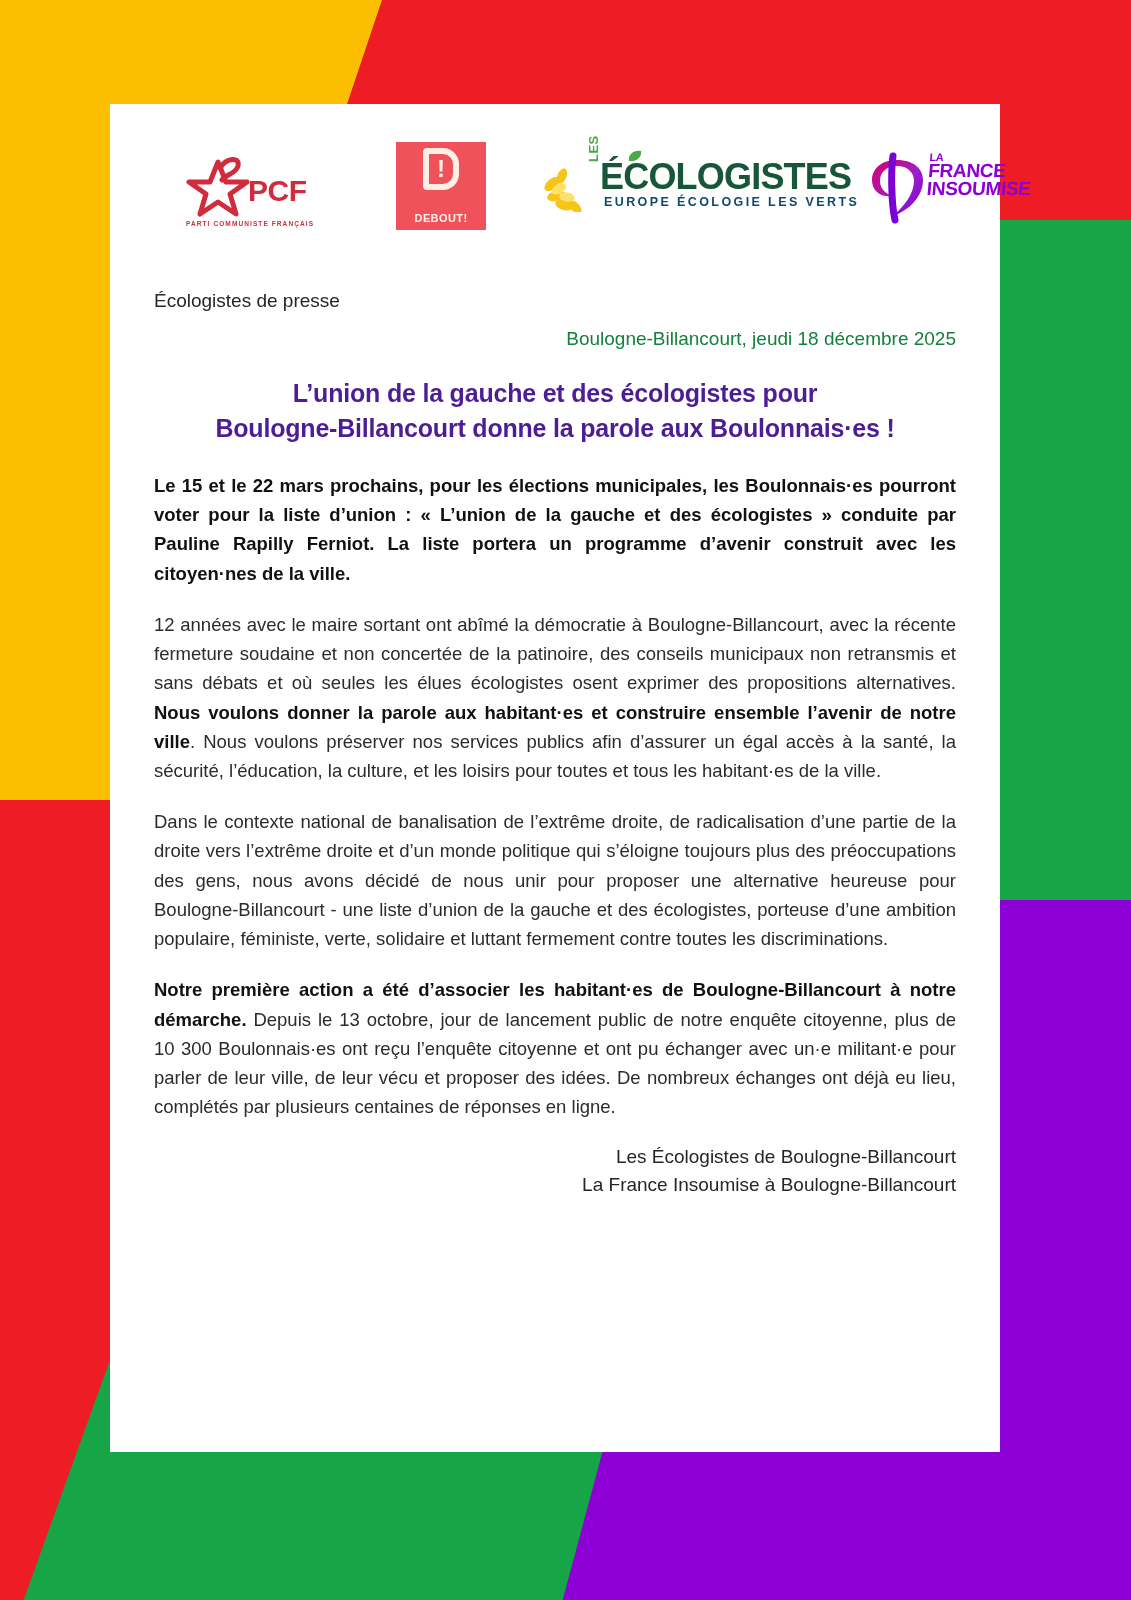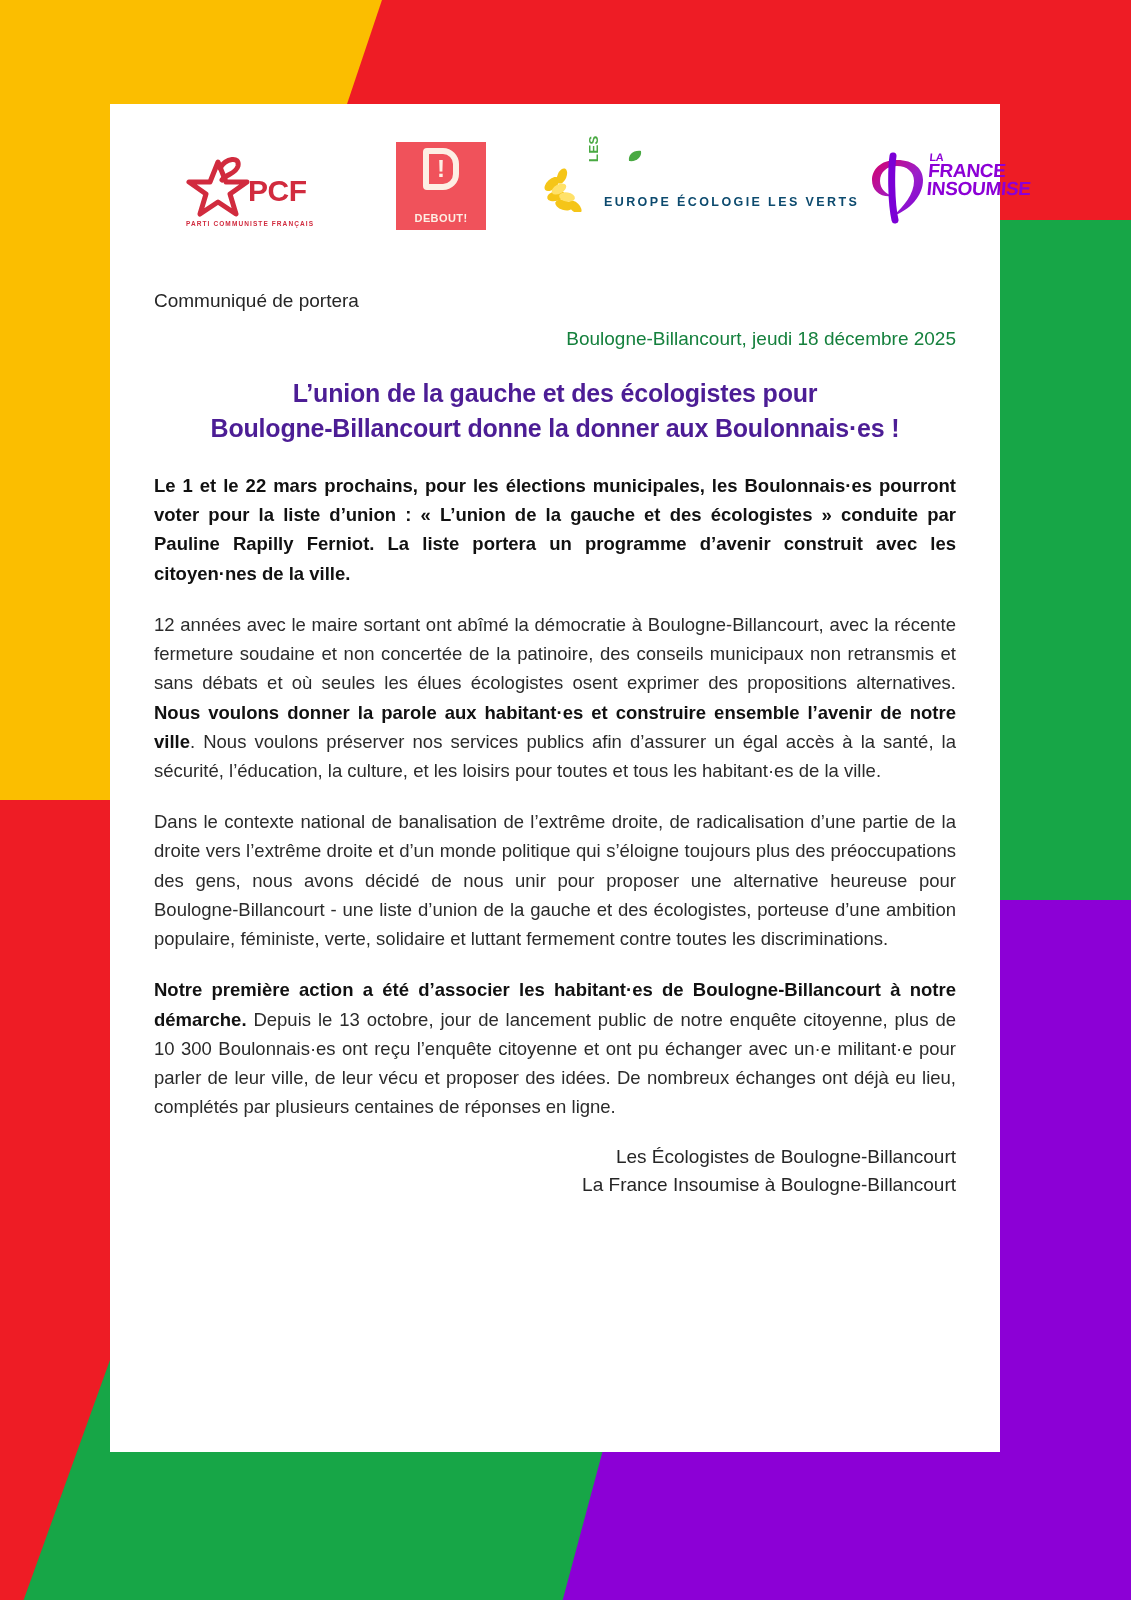--- a/index.html
+++ b/index.html
@@ -272,20 +272,21 @@
           </g>
           <g fill="#FFE169">
             <ellipse cx="17" cy="21" rx="8" ry="4.5" transform="rotate(-30 17 21)"></ellipse>
             <ellipse cx="25" cy="29" rx="8" ry="4.5" transform="rotate(10 25 29)"></ellipse>
           </g>
         </svg>
         <span class="eco-les">LES</span>
         <svg viewBox="0 0 14 12" style="position:absolute;left:86px;top:-4px;width:14px;height:12px;">
           <path d="M13 1 C5 0 0 5 1 11 C9 12 14 7 13 1 Z" fill="#49A942"></path>
         </svg>
+        <span class="eco-main">ÉCOLOGISTES</span>
         <span class="eco-sub">EUROPE ÉCOLOGIE LES VERTS</span>
       </div>
 
       <div class="logo logo-lfi">
         <svg class="lfi-phi" viewBox="0 0 62 74">
           <defs>
             <linearGradient id="lfiGrad" x1="0" y1="0" x2="1" y2="1">
               <stop offset="0%" stop-color="#D6006B"></stop>
               <stop offset="55%" stop-color="#9C1FC9"></stop>
               <stop offset="100%" stop-color="#7B00D6"></stop>
@@ -298,30 +299,30 @@
           <span class="lfi-la">LA</span>
           <span class="lfi-france">FRANCE</span>
           <span class="lfi-insoumise">INSOUMISE</span>
         </div>
       </div>
 
     </div>
 
     <div class="body-wrap">
 
-      <div class="kicker">Communiqué de portera</div>
+      <div class="kicker">Écologistes de presse</div>
       <div class="dateline">Boulogne-Billancourt, jeudi 18 décembre 2025</div>
 
       <h1 class="title">
         <span class="tl">L’union de la gauche et des écologistes pour</span>
-        <span class="tl">Boulogne-Billancourt donne la donner aux Boulonnais·es !</span>
+        <span class="tl">Boulogne-Billancourt donne la parole aux Boulonnais·es !</span>
       </h1>
 
       <div id="paragraphs">
-          <p class="para lead"><span>Le 1 et le 22 mars prochains, pour les élections municipales, les Boulonnais·es pourront voter pour la liste d’union : « L’union de la gauche et des écologistes » conduite par Pauline Rapilly Ferniot. La liste portera un programme d’avenir construit avec les citoyen·nes de la ville.</span></p>
+          <p class="para lead"><span>Le 15 et le 22 mars prochains, pour les élections municipales, les Boulonnais·es pourront voter pour la liste d’union : « L’union de la gauche et des écologistes » conduite par Pauline Rapilly Ferniot. La liste portera un programme d’avenir construit avec les citoyen·nes de la ville.</span></p>
           <p class="para"><span>12 années avec le maire sortant ont abîmé la démocratie à Boulogne-Billancourt, avec la récente fermeture soudaine et non concertée de la patinoire, des conseils municipaux non retransmis et sans débats et où seules les élues écologistes osent exprimer des propositions alternatives. </span><b>Nous voulons donner la parole aux habitant·es et construire ensemble l’avenir de notre ville</b><span>. Nous voulons préserver nos services publics afin d’assurer un égal accès à la santé, la sécurité, l’éducation, la culture, et les loisirs pour toutes et tous les habitant·es de la ville.</span></p>
           <p class="para"><span>Dans le contexte national de banalisation de l’extrême droite, de radicalisation d’une partie de la droite vers l’extrême droite et d’un monde politique qui s’éloigne toujours plus des préoccupations des gens, nous avons décidé de nous unir pour proposer une alternative heureuse pour Boulogne-Billancourt - une liste d’union de la gauche et des écologistes, porteuse d’une ambition populaire, féministe, verte, solidaire et luttant fermement contre toutes les discriminations.</span></p>
           <p class="para"><b>Notre première action a été d’associer les habitant·es de Boulogne-Billancourt à notre démarche.</b><span> Depuis le 13 octobre, jour de lancement public de notre enquête citoyenne, plus de 10 300 Boulonnais·es ont reçu l’enquête citoyenne et ont pu échanger avec un·e militant·e pour parler de leur ville, de leur vécu et proposer des idées. De nombreux échanges ont déjà eu lieu, complétés par plusieurs centaines de réponses en ligne.</span></p>
         </div>
 
       <div class="signature">
           <div>Les Écologistes de Boulogne-Billancourt</div>
           <div>La France Insoumise à Boulogne-Billancourt</div>
         </div>
 

